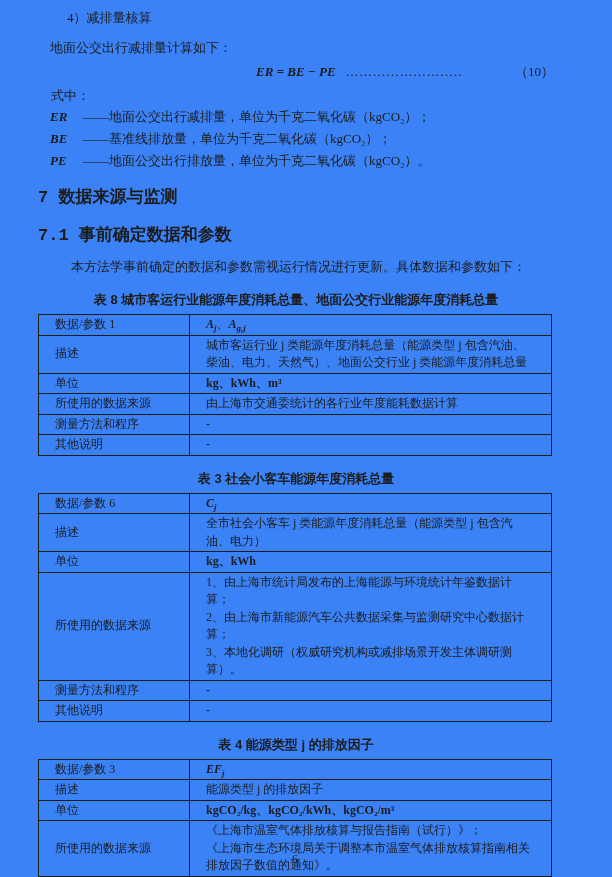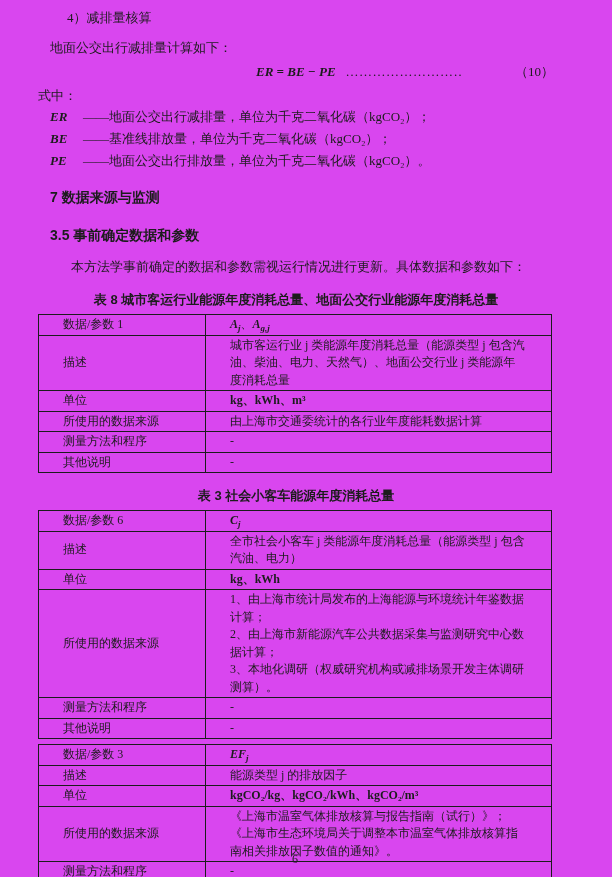--- a/index.html
+++ b/index.html
@@ -1,54 +1,54 @@
 <!DOCTYPE html>
 <html><head>
 <meta charset="utf-8">
 <style>
   html,body{margin:0;padding:0;background:#ffffff;}
   .page{
     width:612px;height:877px;box-sizing:border-box;position:relative;
-    background:#d946ef;color:#1c1c1c;
+    background:#3b82f6;color:#1c1c1c;
     font-family:"Liberation Serif","DejaVu Serif",serif;
     font-size:13px;overflow:hidden;
     padding:8px 58px 0 38px;
   }
   .body-line{line-height:20px;}
   .item-line{margin-left:29px;}
   .intro-line{margin-top:10px;margin-left:12px;}
-  .where-line{margin-top:3px;}
+  .where-line{margin-left:13px;margin-top:3px;}
 
   .eq-row{display:flex;align-items:baseline;margin-top:3px;line-height:22px;}
   .eq-expr{margin-left:218px;white-space:nowrap;font-style:italic;font-weight:bold;}
   .eq-dots{flex:1;overflow:hidden;white-space:nowrap;margin:0 5px 0 10px;letter-spacing:0.5px;}
   .eq-num{white-space:nowrap;margin-left:48px;}
 
   .term-row{display:flex;margin-left:12px;line-height:22px;}
   .term-sym{width:33px;font-style:italic;font-weight:bold;flex:none;}
 
   .sec-heading{
-    font-family:Liberation Sans, sans-serif;
-    font-weight:bold;font-size:14px;line-height:19px;margin:12px;
+    font-family:Liberation Mono, monospace;
+    font-weight:bold;font-size:17px;line-height:19px;margin:0;
   }
   .h7{margin-top:16px;}
   .h71{margin-top:19px;}
   .para{margin-top:12px;margin-left:12px;text-indent:21px;line-height:20px;}
 
   .table-title{
     font-family:"Liberation Sans","DejaVu Sans",sans-serif;
     font-weight:bold;font-size:13px;text-align:center;
     margin-top:14px;line-height:18px;
   }
   table.param{
     width:514px;border-collapse:collapse;margin-top:5px;
     font-size:12px;border:1.5px solid #1c1c1c;table-layout:fixed;
   }
   table.param td{
-    border:1px solid #1c1c1c;padding:1px 24px;line-height:17.5px;
+    border:1px solid #1c1c1c;padding:1px 16px;line-height:17.5px;
     vertical-align:middle;word-break:break-all;
   }
   td.lab{width:118px;}
   .latin{font-weight:bold;}
   .sym{font-style:italic;font-weight:bold;}
   sub{font-size:9px;line-height:1;}
   .src-line{line-height:17.5px;}
 
   .page-number{
     position:absolute;bottom:10px;left:38px;width:514px;
@@ -79,21 +79,21 @@
   <div class="term-row">
     <span class="term-sym">BE</span>
     <span>——基准线排放量，单位为千克二氧化碳（kgCO₂）；</span>
   </div>
   <div class="term-row">
     <span class="term-sym">PE</span>
     <span>——地面公交出行排放量，单位为千克二氧化碳（kgCO₂）。</span>
   </div>
 
   <div class="sec-heading h7">7  数据来源与监测</div>
-  <div class="sec-heading h71">3.5  事前确定数据和参数</div>
+  <div class="sec-heading h71">7.1  事前确定数据和参数</div>
   <div class="para">本方法学事前确定的数据和参数需视运行情况进行更新。具体数据和参数如下：</div>
 
   <div class="table-title">表 8 城市客运行业能源年度消耗总量、地面公交行业能源年度消耗总量</div>
   <table class="param">
     <tbody>
         <tr>
       <td class="lab">数据/参数 1</td>
       <td><span class="sym">A</span><sub class="sym">j</sub><span>、</span><span class="sym">A</span><sub class="sym">g,j</sub></td>
     </tr>
     <tr>
@@ -148,20 +148,21 @@
       <td class="lab">测量方法和程序</td>
       <td>-</td>
     </tr>
     <tr>
       <td class="lab">其他说明</td>
       <td>-</td>
     </tr>
   </tbody>
     </table>
 
+  <div class="table-title">表 4 能源类型 j 的排放因子</div>
   <table class="param">
     <tbody>
         <tr>
       <td class="lab">数据/参数 3</td>
       <td><span class="sym">EF</span><sub class="sym">j</sub></td>
     </tr>
     <tr>
       <td class="lab">描述</td>
       <td>能源类型 j 的排放因子</td>
     </tr>

